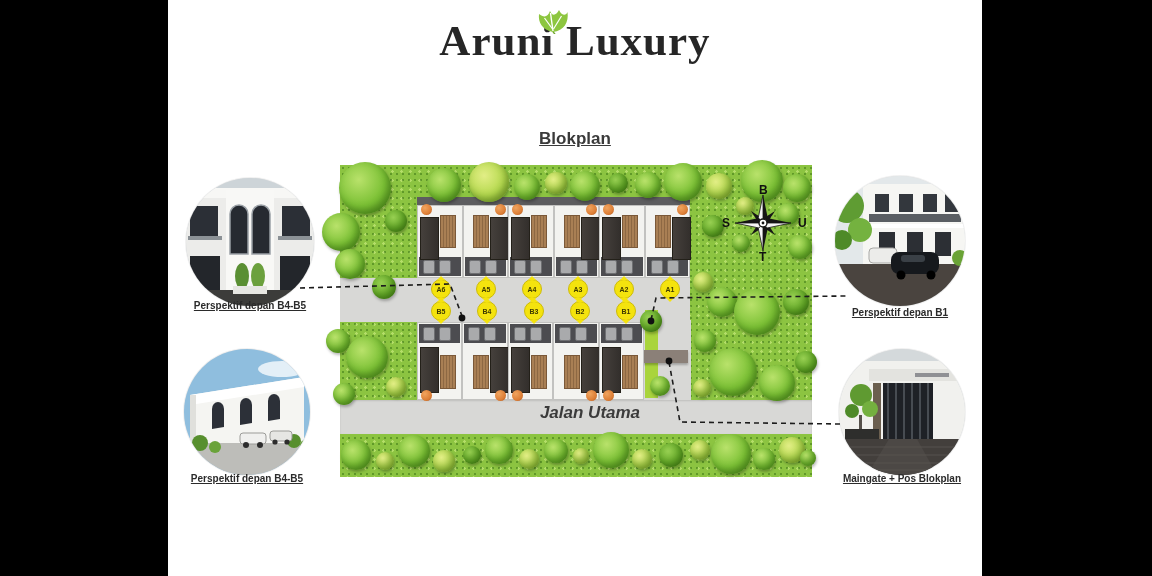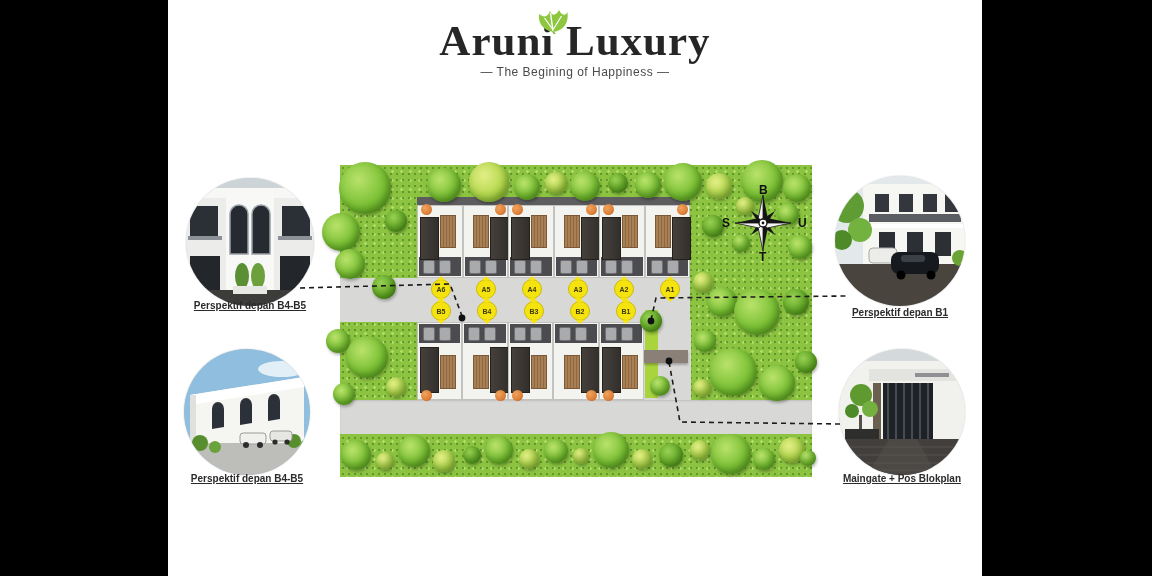--- a/index.html
+++ b/index.html
@@ -79,21 +79,21 @@
   <div class="canvas"></div>
 
   <svg class="leaf" viewBox="0 0 34 30">
     <path d="M17 28 C6 26 2 18 3 10 C8 14 12 13 14 7 C16 12 20 12 23 6 C26 12 30 12 31.5 8 C33 18 28 27 17 28 z" fill="#8dc63f"></path>
     <path d="M17 27 L14.5 9" stroke="#ffffff" stroke-width="1.4" fill="none"></path>
     <path d="M16.5 25 L8.5 14" stroke="#ffffff" stroke-width="1.2" fill="none"></path>
     <path d="M17.5 25 L25.5 12" stroke="#ffffff" stroke-width="1.2" fill="none"></path>
     <path d="M17 28 L19 30" stroke="#6fa52e" stroke-width="1.4" fill="none"></path>
   </svg>
   <div class="title">Aruni Luxury</div>
-  <div class="tagline">—  The Begining of Happiness  —</div>
+  <div class="blokplan">Blokplan</div>
 
   <div class="plan">
     <div class="road mid"></div>
     <div class="road corridor"></div>
     <div class="road bottom"></div>
     <div class="median"></div>
     <div class="gatebar"></div>
     <div class="backstrip"></div>
     <div id="housesA"></div>
     <div id="housesB"></div>
@@ -190,20 +190,21 @@
       <div class="unit" style="left: 258.6px; top: 157px; width: 45.4px; height: 78px;">
         <div class="carport" style="top: 1px;">
           <div class="car" style="left: 4px; top: 3px;"></div>
           <div class="car" style="left: 20px; top: 3px;"></div>
         </div>
         <div class="roofdark" style="left: 2px; top: 24px; width: 17px; height: 44px;"></div>
         <div class="roofbrown" style="left: 22px; top: 32px; width: 14px; height: 32px;"></div>
         <div class="otree" style="left: 3px; bottom: -2px;"></div>
       </div>
     </div>
+  <div class="roadlabel">Jalan Utama</div>
 
   <div id="trees">
       <div class="tree" style="left: 339px; top: 162px; width: 52px; height: 52px; background: radial-gradient(circle at 38% 34%, rgb(185, 226, 107), rgb(124, 193, 53) 55%, rgb(85, 150, 29) 96%);"></div>
       <div class="tree" style="left: 322px; top: 213px; width: 38px; height: 38px; background: radial-gradient(circle at 38% 34%, rgb(185, 226, 107), rgb(124, 193, 53) 55%, rgb(85, 150, 29) 96%);"></div>
       <div class="tree" style="left: 385px; top: 210px; width: 22px; height: 22px; background: radial-gradient(circle at 38% 34%, rgb(151, 207, 82), rgb(104, 173, 41) 55%, rgb(71, 127, 22) 96%);"></div>
       <div class="tree" style="left: 335px; top: 249px; width: 30px; height: 30px; background: radial-gradient(circle at 38% 34%, rgb(185, 226, 107), rgb(124, 193, 53) 55%, rgb(85, 150, 29) 96%);"></div>
       <div class="tree" style="left: 372px; top: 275px; width: 24px; height: 24px; background: radial-gradient(circle at 38% 34%, rgb(151, 207, 82), rgb(104, 173, 41) 55%, rgb(71, 127, 22) 96%);"></div>
       <div class="tree" style="left: 326px; top: 329px; width: 24px; height: 24px; background: radial-gradient(circle at 38% 34%, rgb(185, 226, 107), rgb(124, 193, 53) 55%, rgb(85, 150, 29) 96%);"></div>
       <div class="tree" style="left: 346px; top: 336px; width: 42px; height: 42px; background: radial-gradient(circle at 38% 34%, rgb(185, 226, 107), rgb(124, 193, 53) 55%, rgb(85, 150, 29) 96%);"></div>
       <div class="tree" style="left: 333px; top: 383px; width: 22px; height: 22px; background: radial-gradient(circle at 38% 34%, rgb(185, 226, 107), rgb(124, 193, 53) 55%, rgb(85, 150, 29) 96%);"></div>

